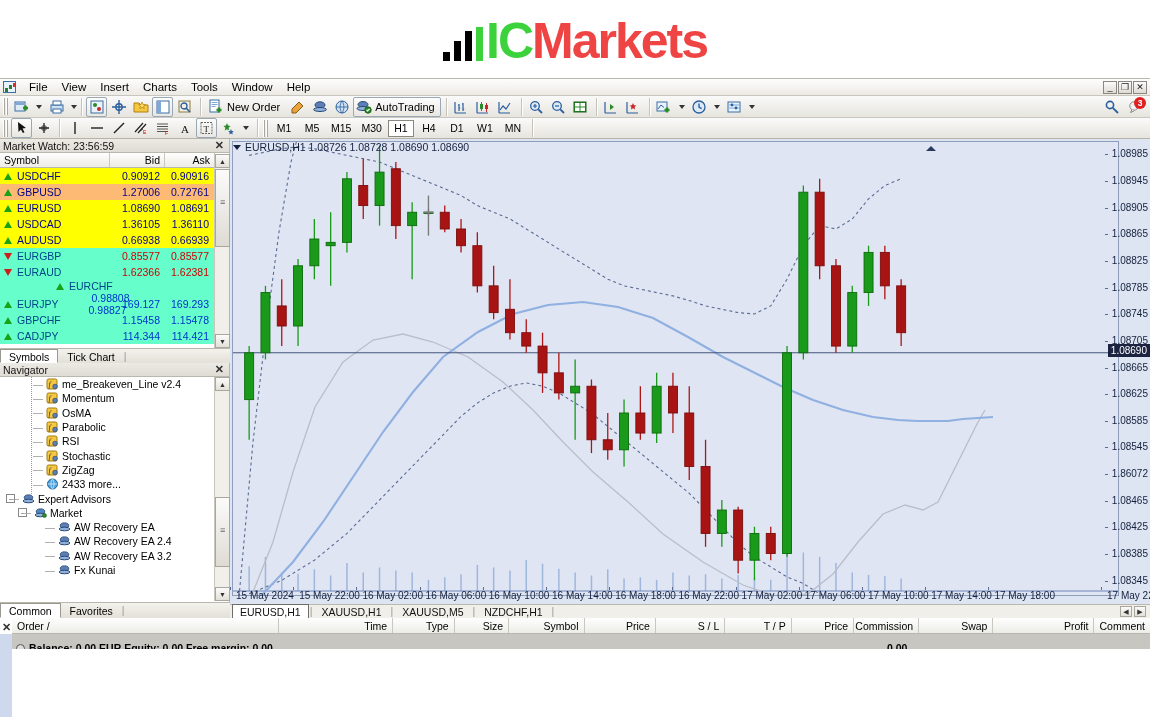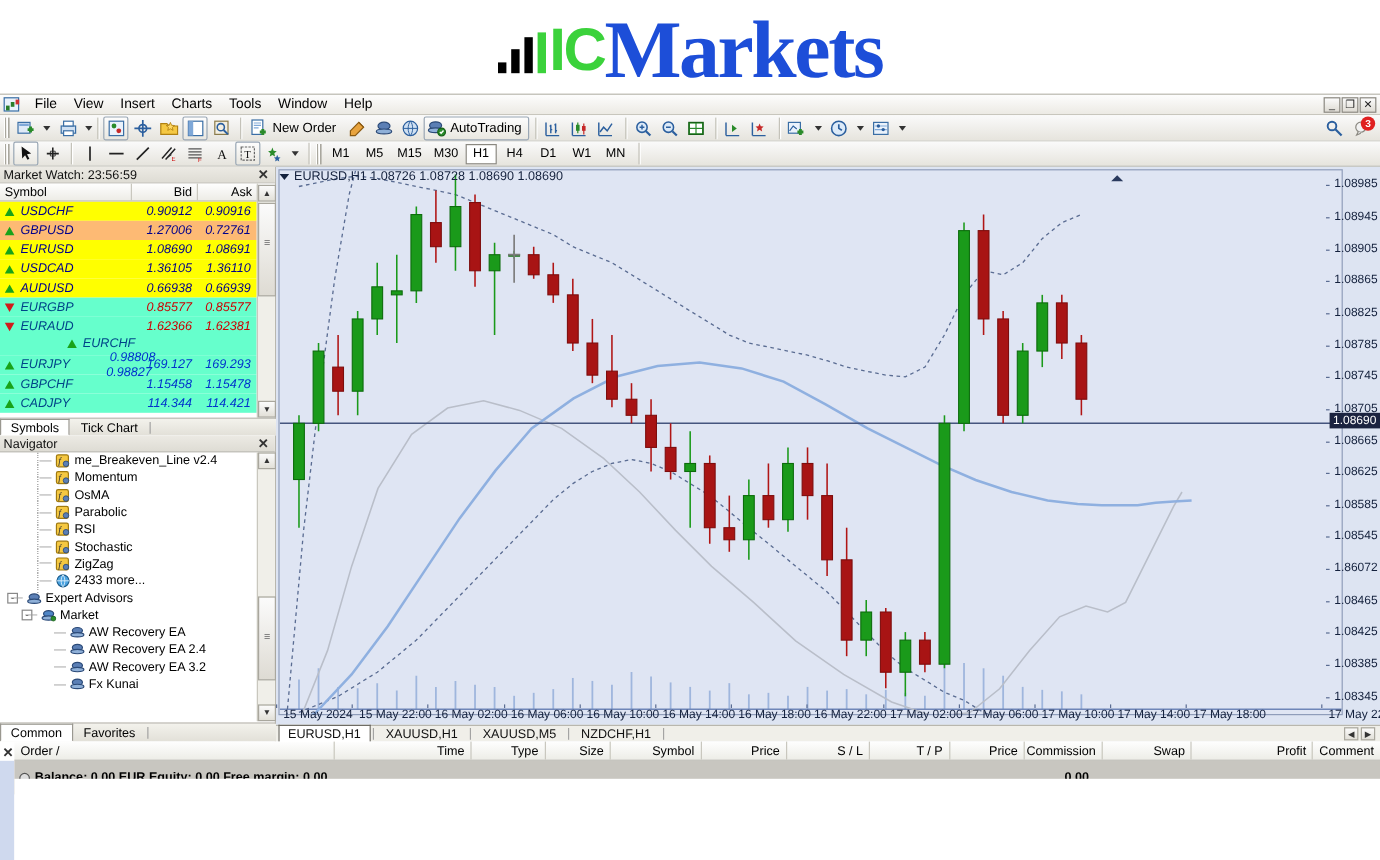--- a/index.html
+++ b/index.html
@@ -17,21 +17,21 @@
   
   .logo-band {
     position: absolute; left:0; top:0; width:1150px; height:78px;
     background:#ffffff; display:flex; align-items:center; justify-content:center;
   }
   .logo-wrap { display:flex; align-items:flex-end; height:48px; }
   .logo-bars { display:flex; align-items:flex-end; height:34px; gap:4px; margin-right:3px; margin-bottom:2px;}
   .logo-bars i { display:block; width:7px; background:#000; border-radius:0; }
   .lb1{height:9px;} .lb2{height:20px;} .lb3{height:30px;} .lb4{height:34px; background:#3bd23b !important;}
   .logo-ic { font-size:50px; font-weight:bold; color:#3bd23b; letter-spacing:-2px; line-height:44px; font-family:"Liberation Sans", sans-serif; }
-  .logo-mk { font-size:68px; font-weight:bold; color:#1d4ed8; letter-spacing:-2px; line-height:44px; font-family:Liberation Serif, serif; }
+  .logo-mk { font-size:50px; font-weight:bold; color:#ef4444; letter-spacing:-2px; line-height:44px; font-family:Liberation Sans, sans-serif; }
 
   
   .menubar {
     position:absolute; left:0; top:78px; width:1150px; height:18px;
     background: linear-gradient(#fdfdfd,#eceae4);
     border-top:1px solid #b9b7ad; border-bottom:1px solid #c8c6bd;
     display:flex; align-items:center; padding-left:2px;
   }
   .mt-appicon { width:16px; height:14px; margin-right:4px; position:relative; }
   .mt-appicon .sq { position:absolute; left:1px; top:1px; width:13px; height:12px; background:#e9f2fb; border:1px solid #3a6ea5; }
@@ -81,21 +81,21 @@
 
   
   .mwpanel { position:absolute; left:0; top:0; width:230px; height:224px; border-right:1px solid #b9b7ae; background:#fff; }
   .mw-head { display:flex; height:15px; background:linear-gradient(#fefefe,#edece6);
     border-bottom:1px solid #b9b7ae; font-size:10.5px; }
   .mw-head div { display:flex; align-items:center; border-right:1px solid #c9c7be; padding:0 4px; }
   .mw-h-sym { width:110px; }
   .mw-h-bid { width:55px; justify-content:flex-end; }
   .mw-h-ask { width:50px; justify-content:flex-end; }
   .mw-body { position:absolute; left:0; top:29px; width:214px; height:180px; overflow:hidden; }
-  .mwrow { display:flex; height:16px; align-items:center; font-size:10.5px;font-style:italic; }
+  .mwrow { display:flex; height:16px; align-items:center; font-size:10.5px; }
   .mwrow .sym { width:110px; display:flex; align-items:center; gap:4px; padding-left:4px; }
   .mwrow .bid { width:55px; text-align:right; padding-right:5px; }
   .mwrow .ask { width:49px; text-align:right; padding-right:5px; }
   .arrow-up, .arrow-dn { width:9px; height:9px; position:relative; flex:0 0 9px; }
   .arrow-up:after { content:""; position:absolute; left:0; top:1px;
     border-left:4.5px solid transparent; border-right:4.5px solid transparent; border-bottom:7px solid #19a319; }
   .arrow-dn:after { content:""; position:absolute; left:0; top:1px;
     border-left:4.5px solid transparent; border-right:4.5px solid transparent; border-top:7px solid #d11b1b; }
   .mw-scroll { position:absolute; right:0; top:15px; width:15px; height:194px; background:#f0efe9; border-left:1px solid #c9c7be; }
   .sb-arrow { width:15px; height:14px; background:linear-gradient(#fbfbfb,#e2e0d8); border:1px solid #a9a79e;

